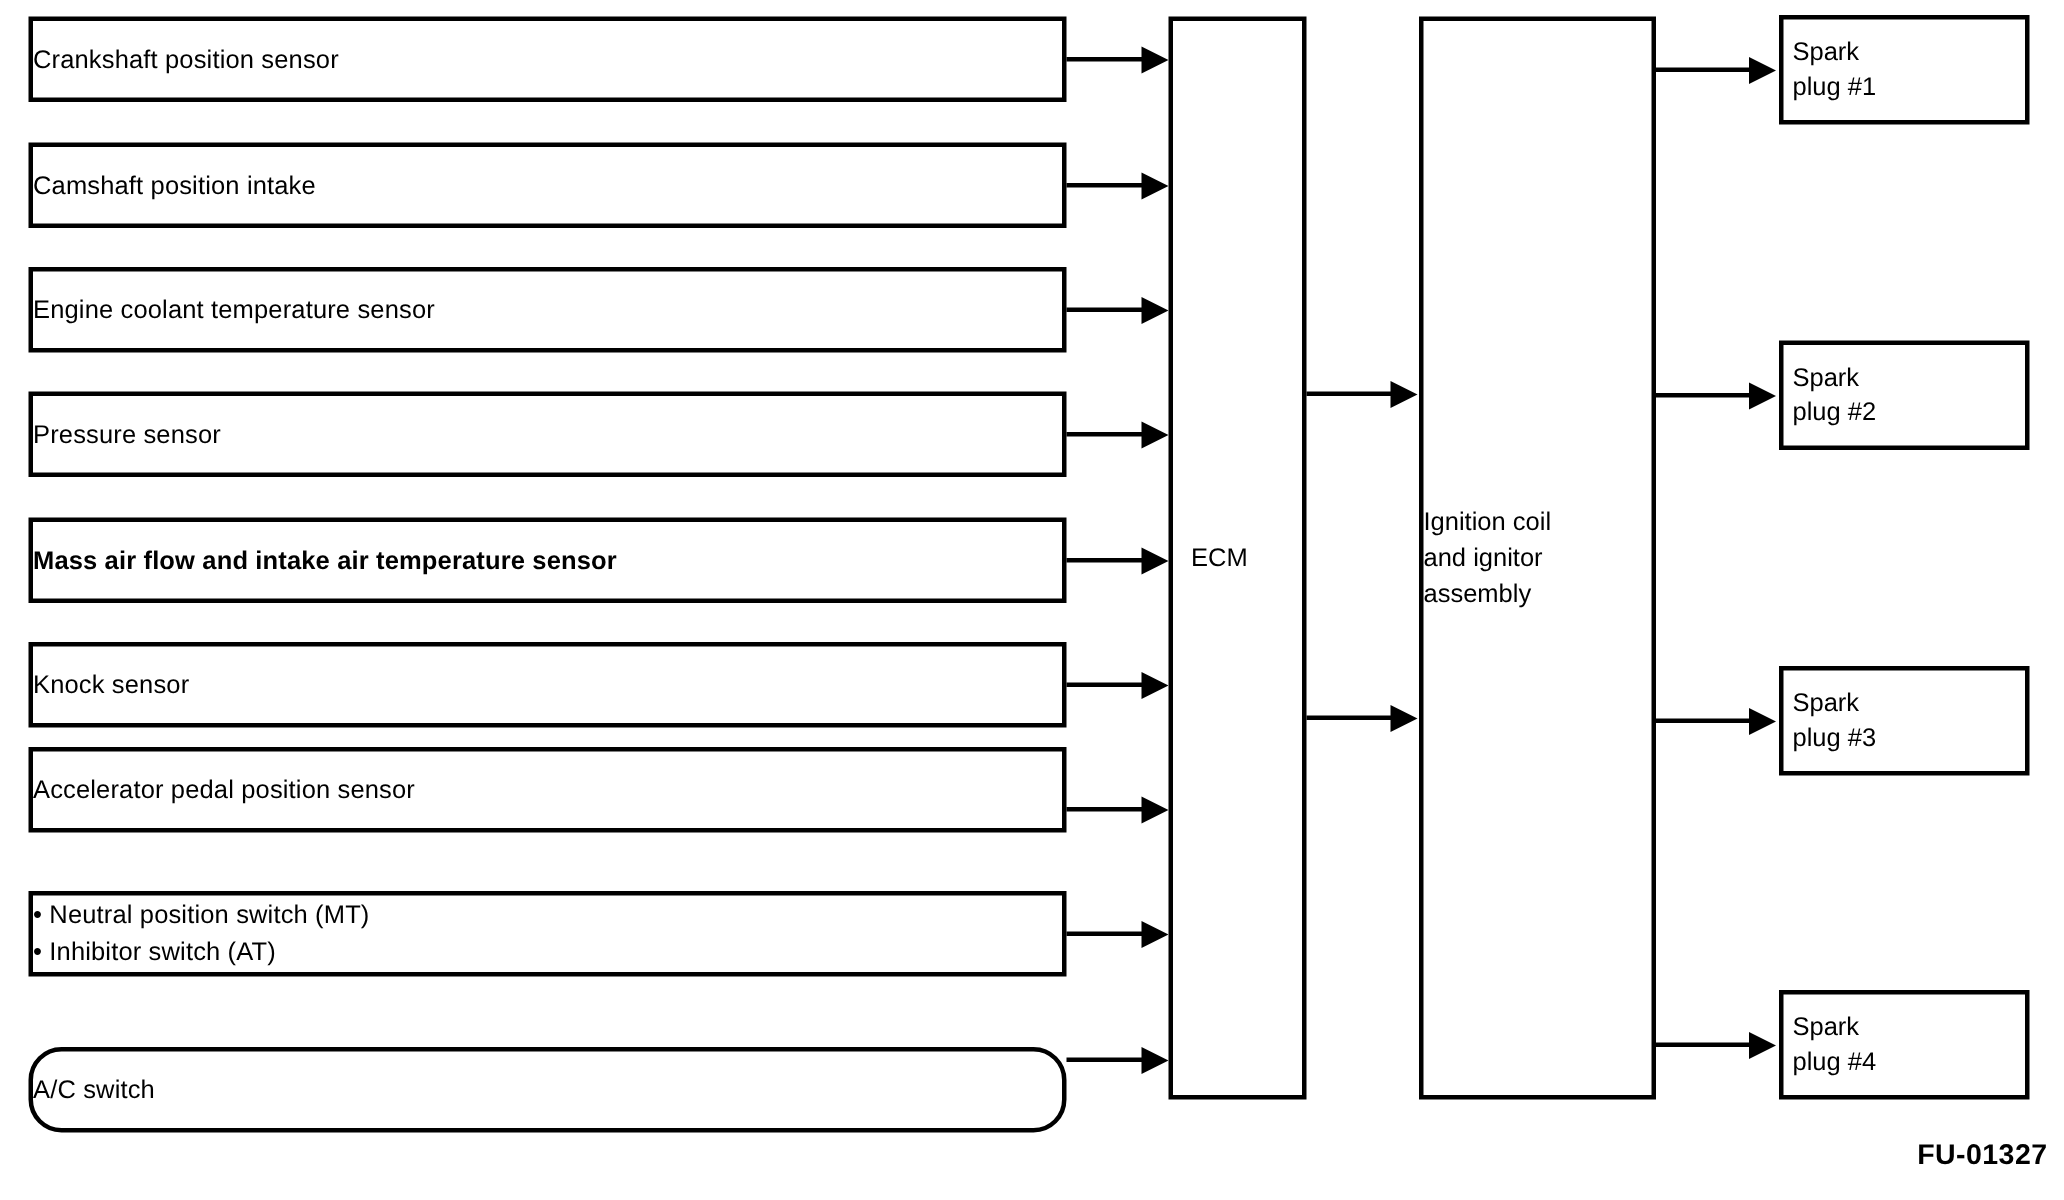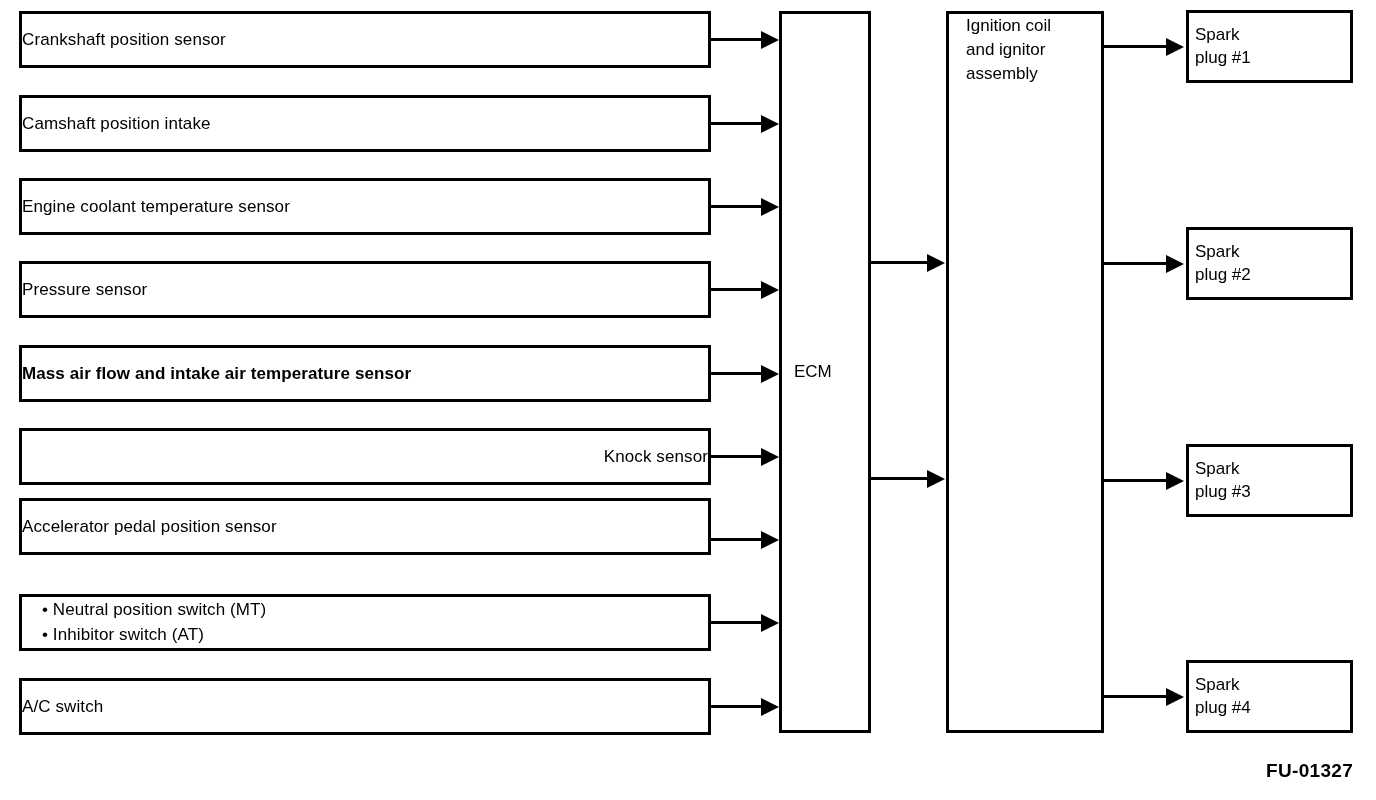--- a/index.html
+++ b/index.html
@@ -35,21 +35,20 @@
     align-items: center;
   }
   .sensor-label {
     font-size: 17px;
     line-height: 1.25;
     letter-spacing: 0.1px;
     white-space: pre-line;
   }
   .sensor-box.multi .sensor-label {
     line-height: 1.45;
-    margin-left: 20px;
   }
 
   .ecm-box {
     left: 779px;
     top: 11px;
     width: 92px;
     height: 722px;
     display: flex;
     align-items: center;
     justify-content: flex-start;
@@ -59,21 +58,21 @@
     font-size: 17px;
     text-align: center;
   }
 
   .coil-box {
     left: 946px;
     top: 11px;
     width: 158px;
     height: 722px;
     display: flex;
-    padding-left: 17px;
+    align-items: center;
   }
   .coil-label {
     font-size: 17px;
     line-height: 1.4;
     white-space: pre-line;
   }
 
   .plug-box {
     left: 1186px;
     width: 167px;
@@ -99,21 +98,21 @@
     width: 0;
     height: 0;
     border-top: 9px solid transparent;
     border-bottom: 9px solid transparent;
     border-left: 18px solid #000000;
   }
 
   
   .caption {
     position: absolute;
-    right: 23px;
+    right: 11px;
     top: 760px;
     font-size: 19px;
     font-weight: bold;
     letter-spacing: 0.3px;
   }
 </style>
 </head>
 <body>
 
 <div id="diagram">
@@ -126,31 +125,31 @@
   </div>
   <div class="box sensor-box" style="top:178px;">
     <span class="sensor-label">Engine coolant temperature sensor</span>
   </div>
   <div class="box sensor-box" style="top:261px;">
     <span class="sensor-label">Pressure sensor</span>
   </div>
   <div class="box sensor-box" style="top:345px;font-weight:bold;">
     <span class="sensor-label">Mass air flow and intake air temperature sensor</span>
   </div>
-  <div class="box sensor-box" style="top:428px;justify-content:flex-end;">
+  <div class="box sensor-box" style="top:428px;">
     <span class="sensor-label">Knock sensor</span>
   </div>
   <div class="box sensor-box" style="top:498px;">
     <span class="sensor-label">Accelerator pedal position sensor</span>
   </div>
   <div class="box sensor-box multi" style="top:594px;">
     <span class="sensor-label">• Neutral position switch (MT)
 • Inhibitor switch (AT)</span>
   </div>
-  <div class="box sensor-box" style="top:678px;">
+  <div class="box sensor-box" style="top:698px;border-radius:22px;">
     <span class="sensor-label">A/C switch</span>
   </div>
 
   <div class="conn-line" style="left:711px; top:38px;  width:52px;"></div>
   <div class="arrow-head" style="left:761px; top:31px;"></div>
 
   <div class="conn-line" style="left:711px; top:122px; width:52px;"></div>
   <div class="arrow-head" style="left:761px; top:115px;"></div>
 
   <div class="conn-line" style="left:711px; top:205px; width:52px;"></div>

